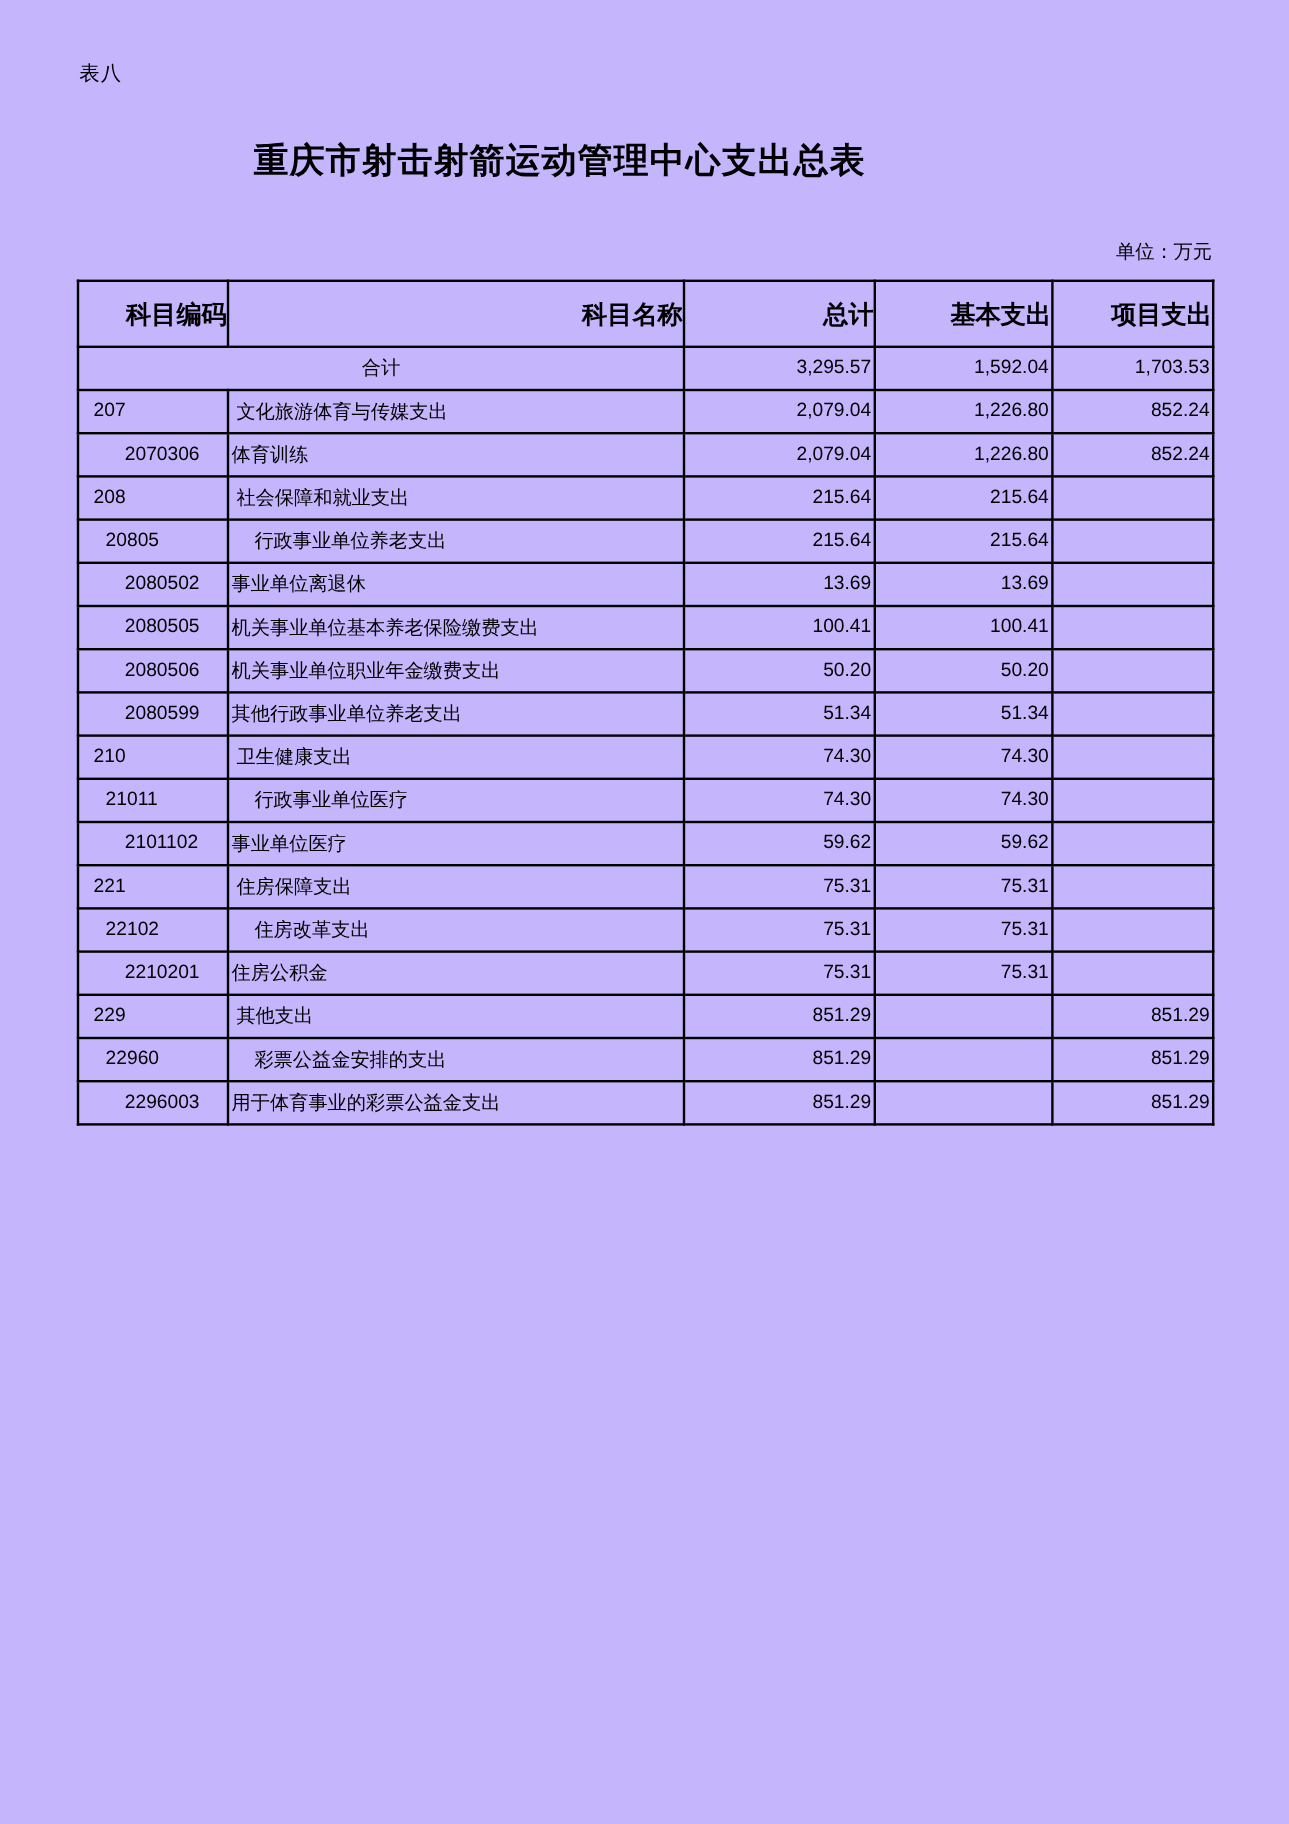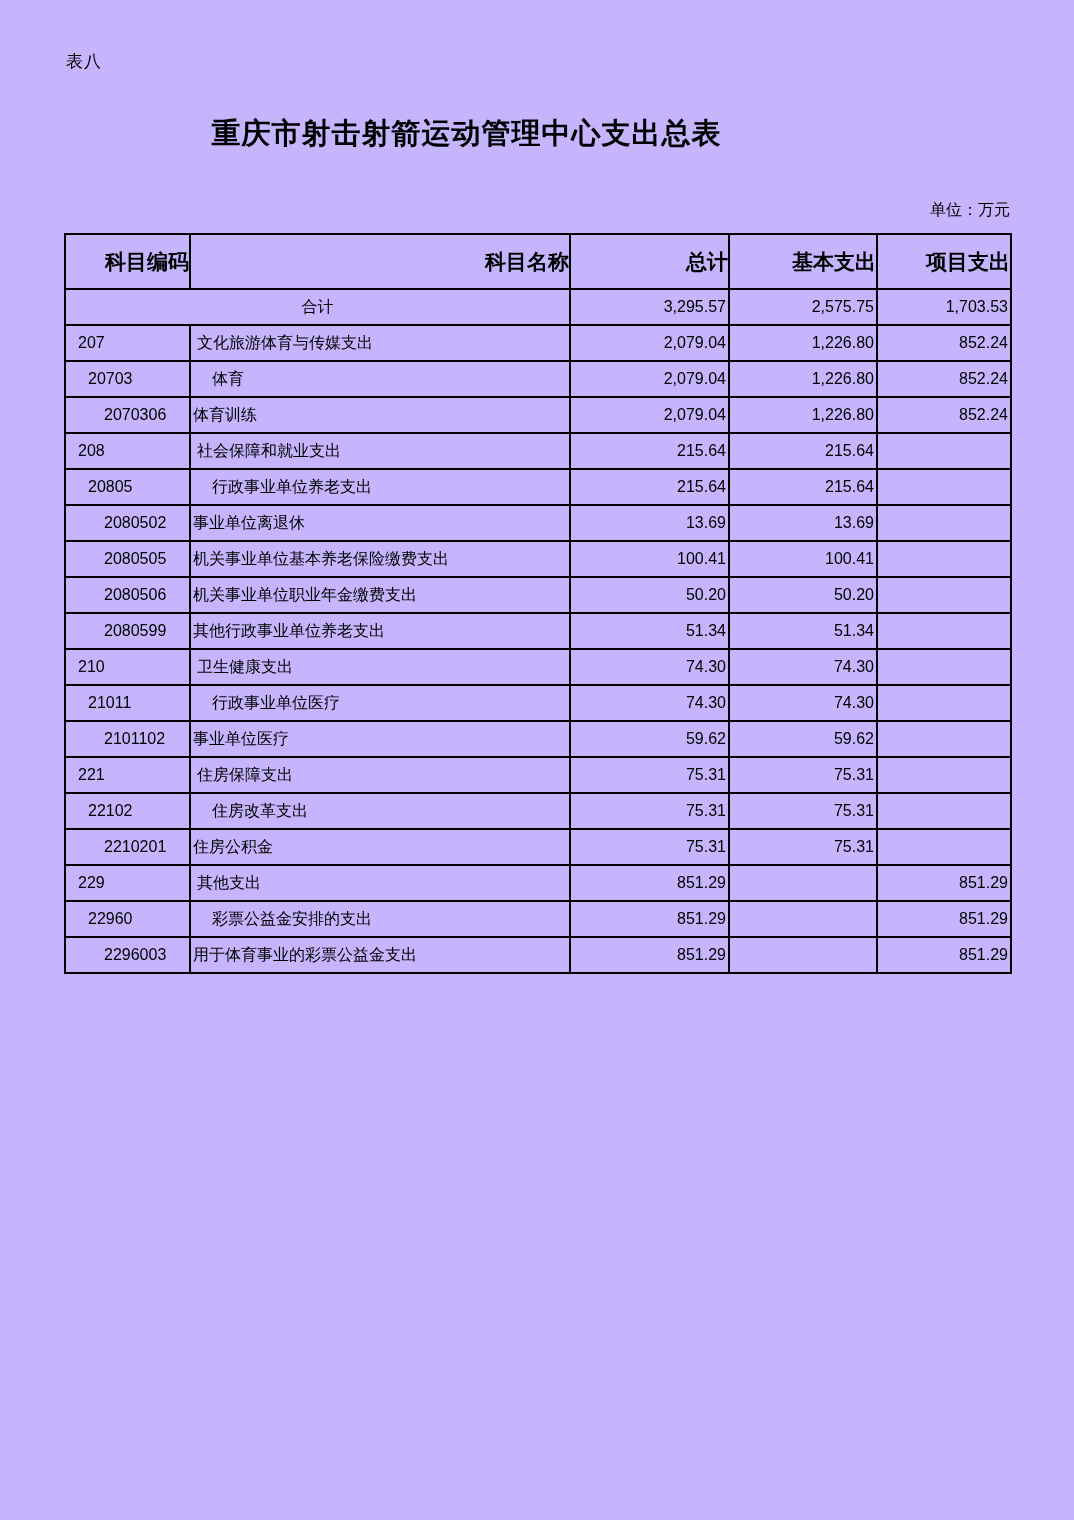--- a/index.html
+++ b/index.html
@@ -91,38 +91,31 @@
         <th>科目名称</th>
         <th>总计</th>
         <th>基本支出</th>
         <th>项目支出</th>
       </tr>
     </thead>
     <tbody>
         <tr>
           <td class="total-label" colspan="2">合计</td>
           <td class="num">3,295.57</td>
-          <td class="num">2,575.75</td>
+          <td class="num">1,592.04</td>
           <td class="num">1,703.53</td>
         </tr>
         <tr>
           <td class="code lvl1">207</td>
           <td class="name lvl1">文化旅游体育与传媒支出</td>
           <td class="num">2,079.04</td>
           <td class="num">1,226.80</td>
           <td class="num">852.24</td>
         </tr>
         <tr>
-          <td class="code lvl2">20703</td>
-          <td class="name lvl2">体育</td>
-          <td class="num">2,079.04</td>
-          <td class="num">1,226.80</td>
-          <td class="num">852.24</td>
-        </tr>
-        <tr>
           <td class="code lvl3">2070306</td>
           <td class="name lvl3">体育训练</td>
           <td class="num">2,079.04</td>
           <td class="num">1,226.80</td>
           <td class="num">852.24</td>
         </tr>
         <tr>
           <td class="code lvl1">208</td>
           <td class="name lvl1">社会保障和就业支出</td>
           <td class="num">215.64</td>

